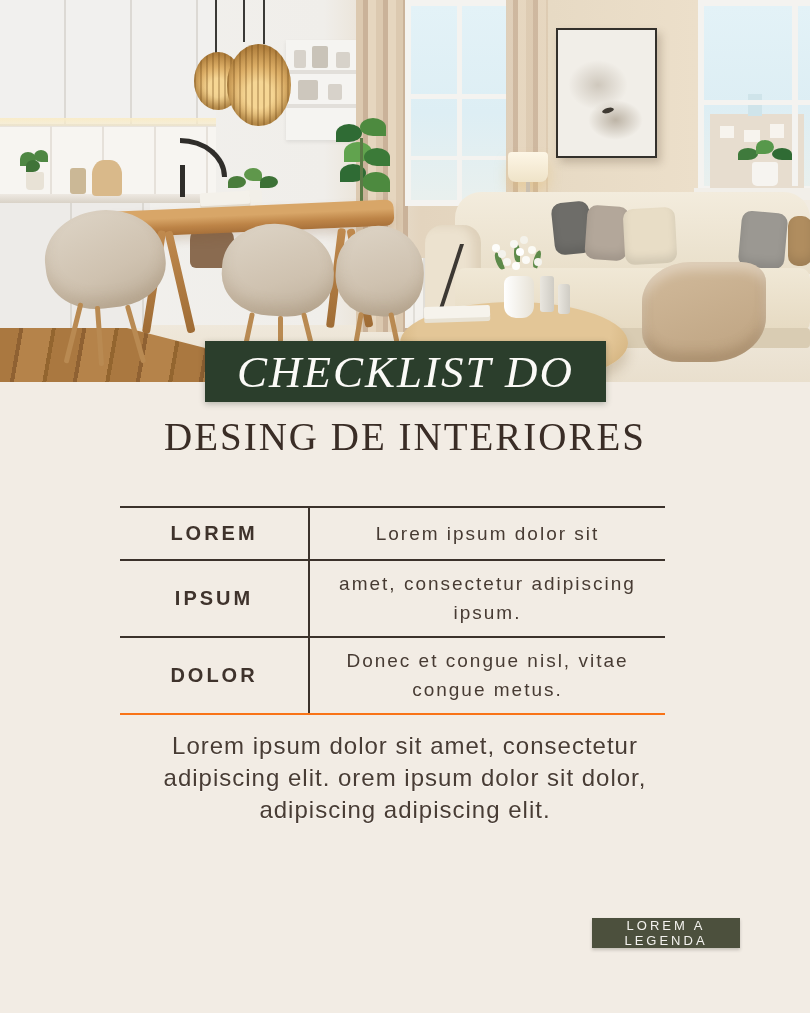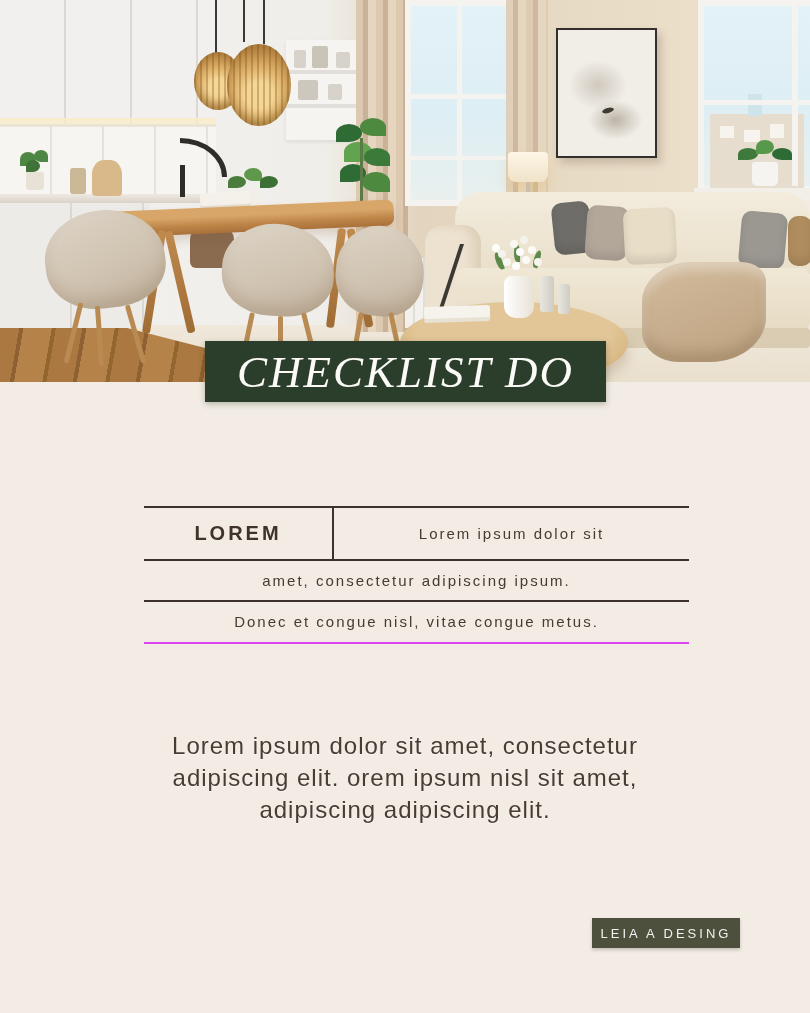--- a/index.html
+++ b/index.html
@@ -106,31 +106,31 @@
   }
   .banner-title{
     font-family:"Liberation Serif",serif;font-style:italic;font-size:45px;color:#fbfaf7;
     letter-spacing:2px;white-space:nowrap;
   }
   .subtitle{
     position:absolute;left:0;top:414px;width:810px;text-align:center;
     font-family:"Liberation Serif",serif;font-size:39px;color:#3a2d26;letter-spacing:2px;
   }
   .spec-table{
-    position:absolute;left:144px;top:506px;width:545px;border-bottom:2px solid #d946ef;
+    position:absolute;left:120px;top:506px;width:545px;border-bottom:2px solid #f97316;
   }
   .spec-row{display:flex;border-top:2px solid #3c322b;align-items:stretch;}
   .spec-term{
     width:190px;flex:0 0 190px;display:flex;align-items:center;justify-content:center;
     font-weight:bold;font-size:20px;letter-spacing:3px;color:#3f332c;
     border-right:2px solid #3c322b;padding:14px 0;box-sizing:border-box;
   }
   .spec-desc{
     flex:1;display:flex;align-items:center;justify-content:center;text-align:center;
-    font-size:15px;letter-spacing:2px;color:#473b33;line-height:1.55;padding:8px 26px;box-sizing:border-box;
+    font-size:19px;letter-spacing:2px;color:#473b33;line-height:1.55;padding:8px 26px;box-sizing:border-box;
   }
   .body-text{
     position:absolute;left:0;top:730px;width:810px;text-align:center;
     font-size:24px;letter-spacing:1px;color:#483c34;line-height:32px;
     text-shadow:0 1px 0 rgba(255,255,255,.5);
   }
   .site-text{
     position:absolute;left:80px;top:922px;font-size:14px;letter-spacing:3px;color:#4b4241;
   }
   .cta-button{
@@ -281,35 +281,38 @@
     <div class="sprig" style="left:514px;top:244px;"></div>
     <div class="flower-cluster" style="left:512px;top:262px;"></div>
     <div class="ct-candle" style="left:540px;top:276px;width:14px;height:36px;"></div>
     <div class="ct-candle" style="left:558px;top:284px;width:12px;height:30px;"></div>
   </div>
 
   <div class="banner">
     <div class="banner-title">CHECKLIST DO</div>
   </div>
 
+  <div class="subtitle">DESING DE INTERIORES</div>
 
   <div class="spec-table">
     <div class="spec-row">
       <div class="spec-term">LOREM</div>
       <div class="spec-desc">Lorem ipsum dolor sit</div>
     </div>
     <div class="spec-row">
+      <div class="spec-term">IPSUM</div>
       <div class="spec-desc">amet, consectetur adipiscing ipsum.</div>
     </div>
     <div class="spec-row">
+      <div class="spec-term">DOLOR</div>
       <div class="spec-desc">Donec et congue nisl, vitae congue metus.</div>
     </div>
   </div>
 
   <div class="body-text">
     <div>Lorem ipsum dolor sit amet, consectetur</div>
-    <div>adipiscing elit. orem ipsum nisl sit amet,</div>
+    <div>adipiscing elit. orem ipsum dolor sit dolor,</div>
     <div>adipiscing adipiscing elit.</div>
   </div>
 
-  <button class="cta-button">LEIA A DESING</button>
+  <button class="cta-button">LOREM A LEGENDA</button>
 
 </div>
 
 </body></html>

